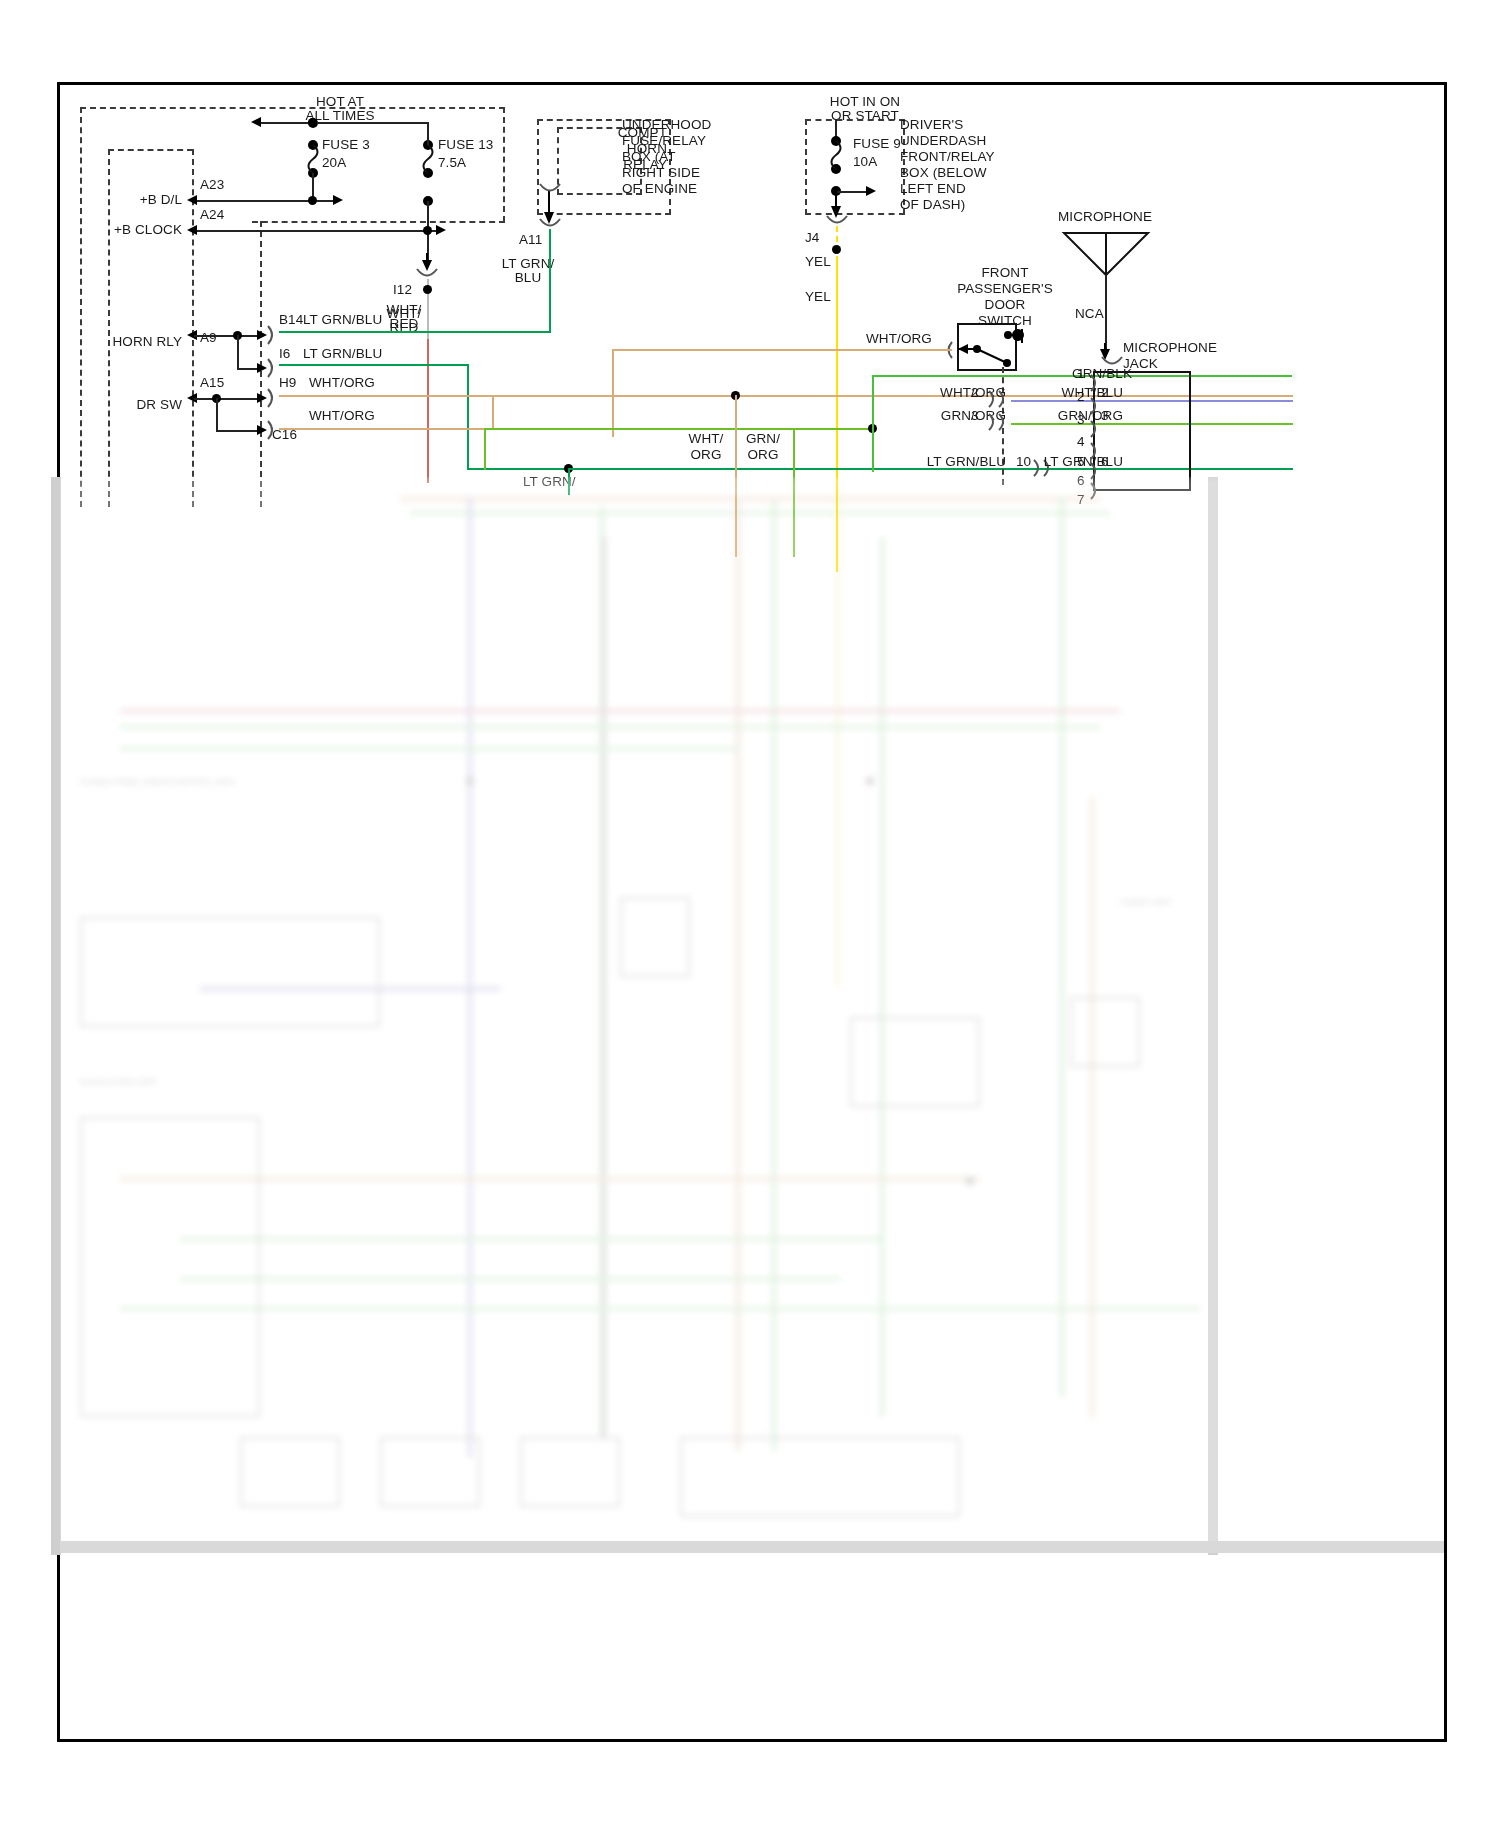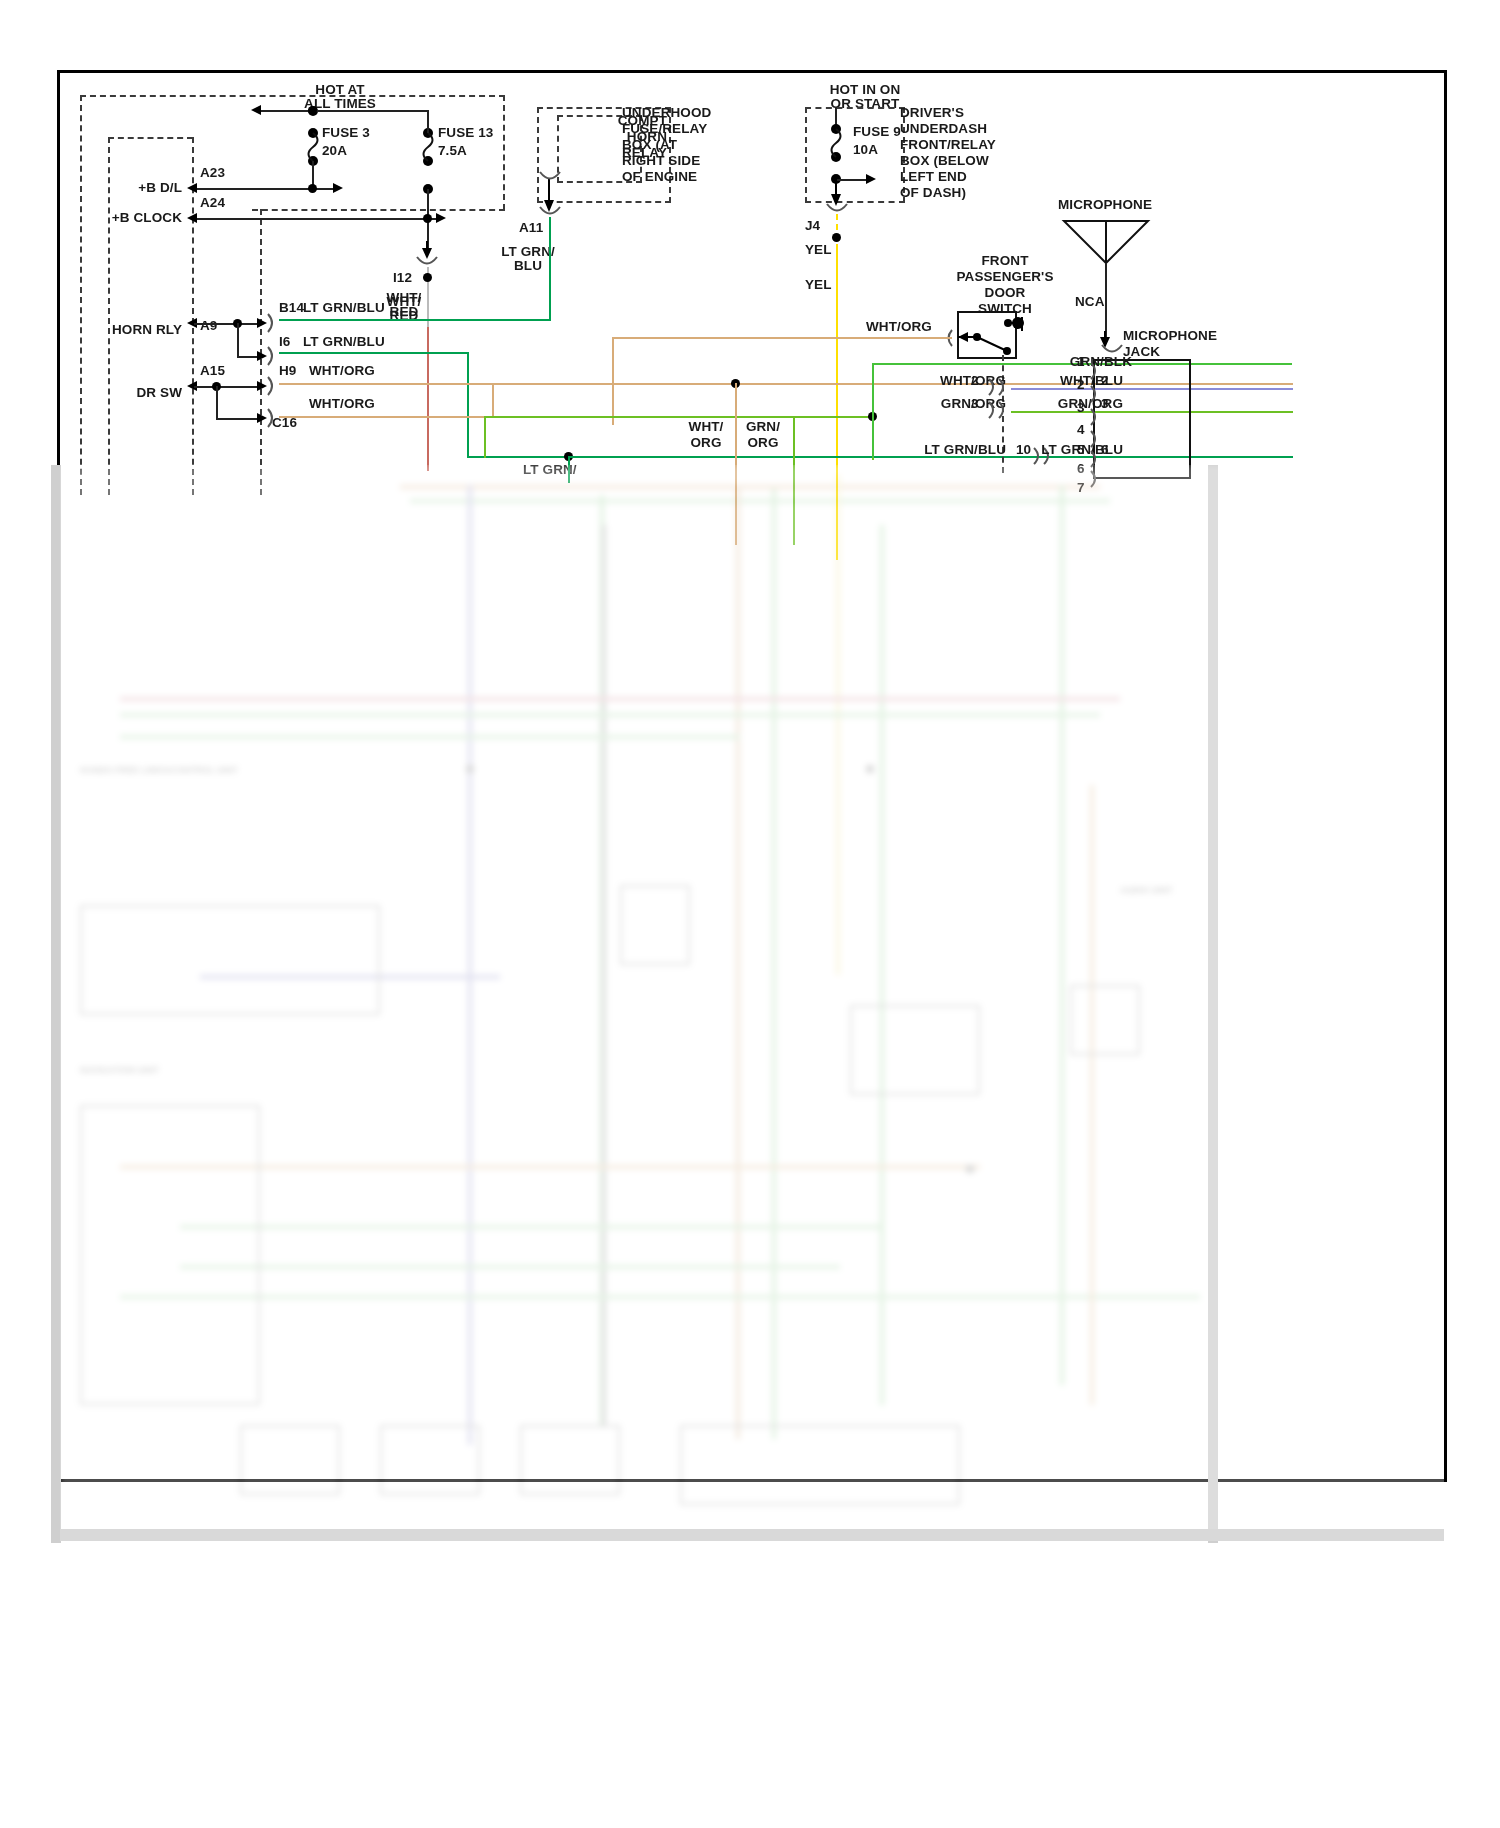--- a/index.html
+++ b/index.html
@@ -1,19 +1,19 @@
 <!DOCTYPE html>
 <html><head>
 <meta charset="utf-8">
 <title>Wiring Diagram</title>
 <style>
   html,body{margin:0;padding:0;background:#ffffff;}
   body{font-family:"Liberation Sans", sans-serif;}
   #stage{position:relative;width:1500px;height:1828px;background:#ffffff;overflow:hidden;}
-  #frame{position:absolute;left:57px;top:70px;width:1390px;height:1412px;border:3px solid #000;box-sizing:border-box;background:#fff;font-weight:bold;}
+  #frame{position:absolute;left:57px;top:82px;width:1390px;height:1660px;border:3px solid #000;box-sizing:border-box;background:#fff;}
   .lbl{position:absolute;font-size:13.5px;line-height:14px;color:#1a1a1a;white-space:pre;letter-spacing:.1px;}
   .lbl.c{text-align:center;}
   .lbl.r{text-align:right;}
   .wire{position:absolute;}
   .h{height:0;border-top-width:2.4px;border-top-style:solid;}
   .v{width:0;border-left-width:2.4px;border-left-style:solid;}
   .blk{border-color:#222;}
   .dot{position:absolute;width:9px;height:9px;border-radius:50%;background:#000;}
   .dbox{position:absolute;border:2px dashed #3a3a3a;box-sizing:border-box;}
   .dline{position:absolute;border-left:2px dashed #3a3a3a;}

